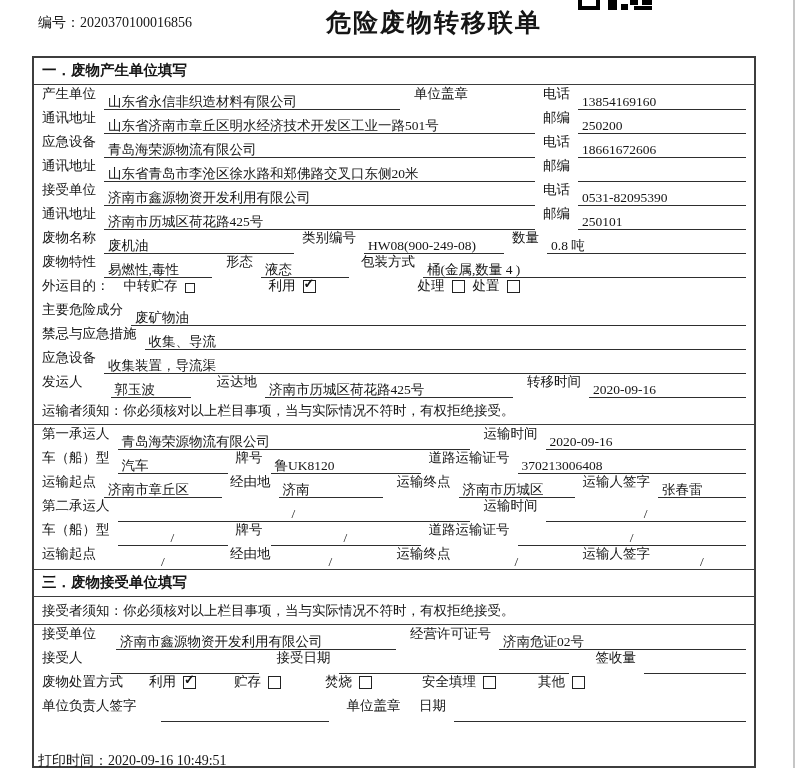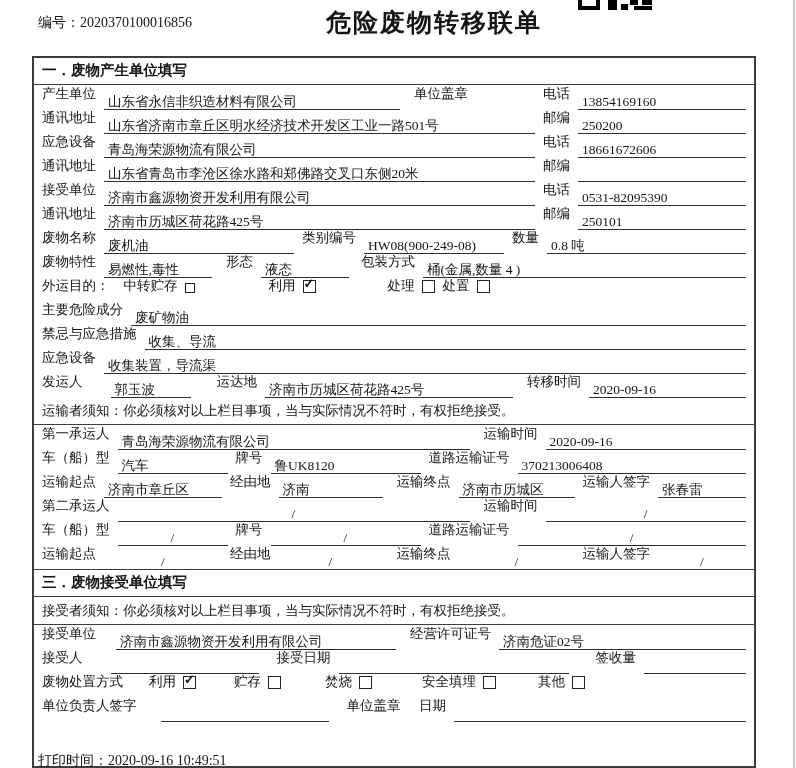--- a/index.html
+++ b/index.html
@@ -126,21 +126,21 @@
     <div class="row">
       <span class="lbl">外运目的：</span>
       <span class="grp" style="margin-left:14px">
         <span class="lbl">中转贮存</span>
         <span class="cb sm"></span>
       </span>
       <span class="grp" style="margin-left:74px">
         <span class="lbl">利用</span>
         <span class="cb checked"></span>
       </span>
-      <span class="grp" style="margin-left:72px">
+      <span class="grp" style="margin-left:102px">
         <span class="lbl">处理</span>
         <span class="cb"></span>
       </span>
       <span class="grp" style="">
         <span class="lbl">处置</span>
         <span class="cb"></span>
       </span>
     </div>
 
     <div class="row">

